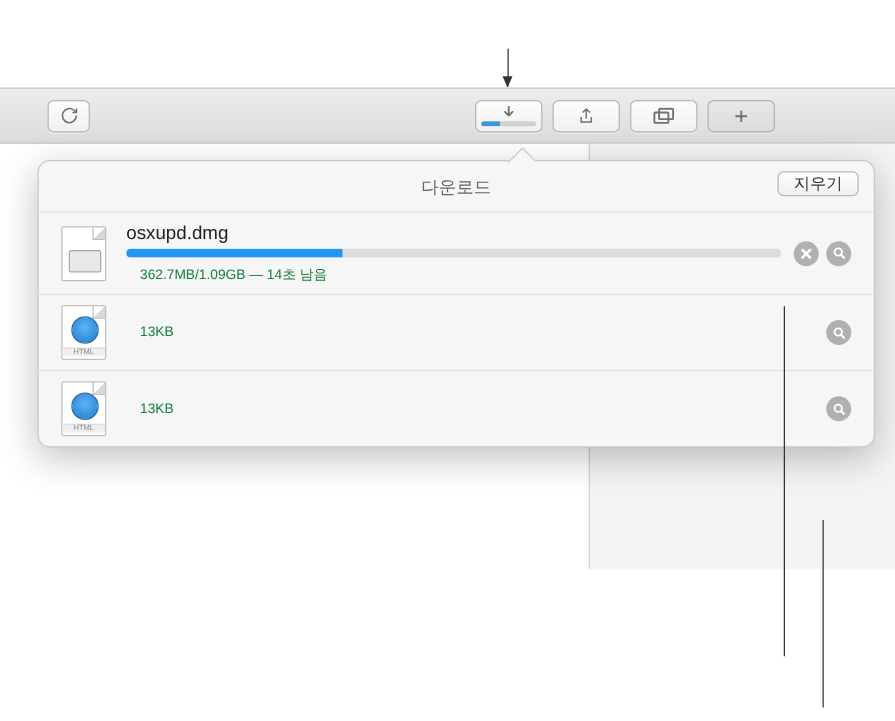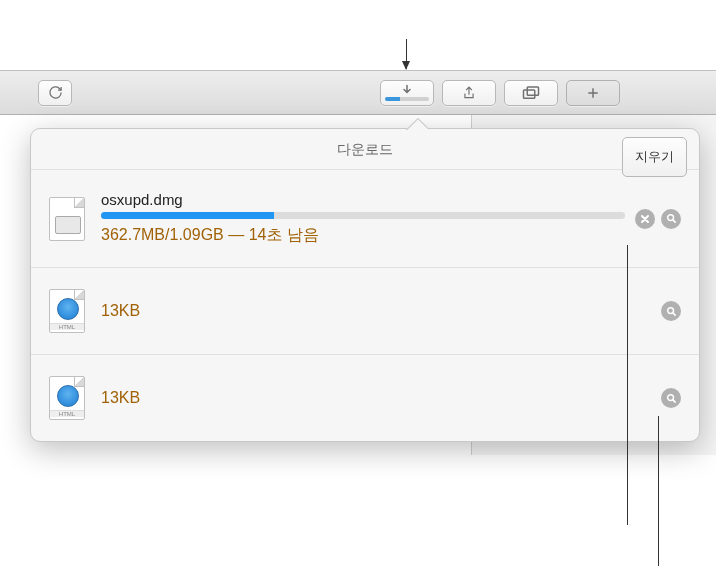--- a/index.html
+++ b/index.html
@@ -129,34 +129,34 @@
     .popover-title {
       flex: 1;
       text-align: center;
       font-size: 14px;
       color: #666;
     }
     .clear-btn {
       position: absolute;
       right: 12px;
       top: 8px;
-      height: 40px;
+      height: 20px;
       padding: 0 12px;
       background: linear-gradient(to bottom, #fdfdfd, #f0f0f0);
       border: 1px solid #b8b8b8;
       border-radius: 5px;
       font-size: 13px;
       color: #333;
       display: flex;
       align-items: center;
     }
     .download-item {
       display: flex;
       align-items: center;
-      padding: 21px 18px;
+      padding: 8px 18px;
       border-top: 1px solid #e0e0e0;
     }
     .download-item:first-of-type {
       border-top: 1px solid #e0e0e0;
     }
     .file-icon {
       width: 38px;
       height: 44px;
       margin-right: 14px;
       flex-shrink: 0;
@@ -226,22 +226,23 @@
       background: #dcdcdc;
       border-radius: 4px;
       overflow: hidden;
       margin-bottom: 6px;
     }
     .progress-fill {
       height: 100%;
       background: #2196f3;
     }
     .file-status {
-      font-size: 16px;
-      color: #a16207;
+      font-size: 11px;
+      color: #15803d;
+      margin-left: 11px;
     }
     .item-actions {
       display: flex;
       gap: 6px;
       margin-left: 10px;
     }
     .circle-btn {
       width: 20px;
       height: 20px;
       border-radius: 50%;

